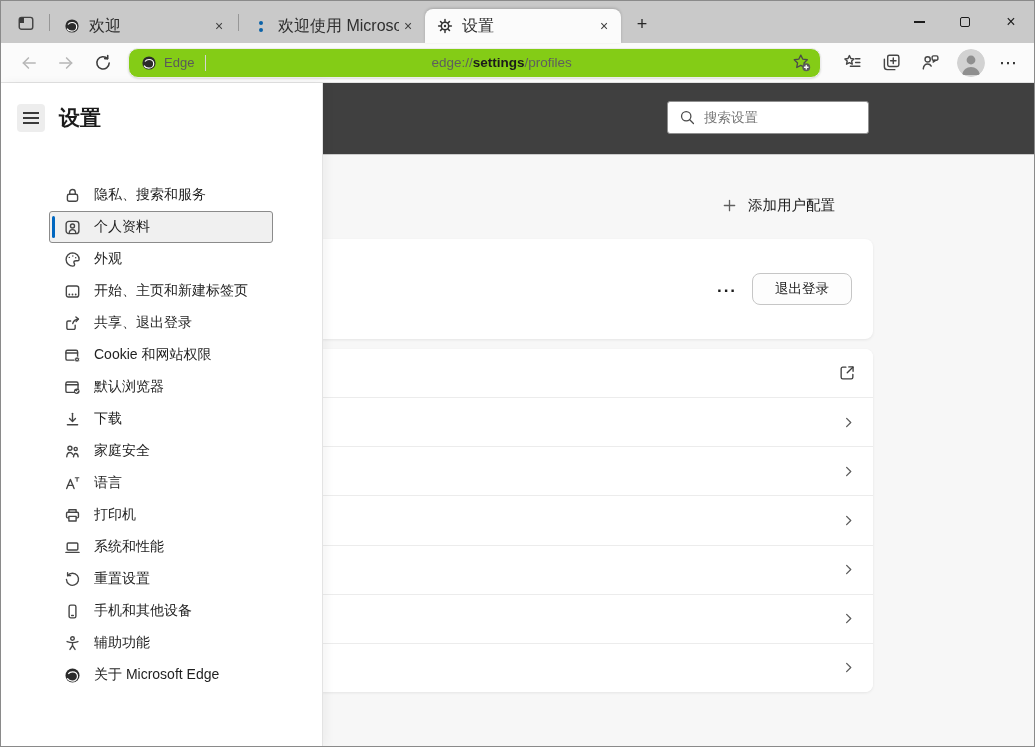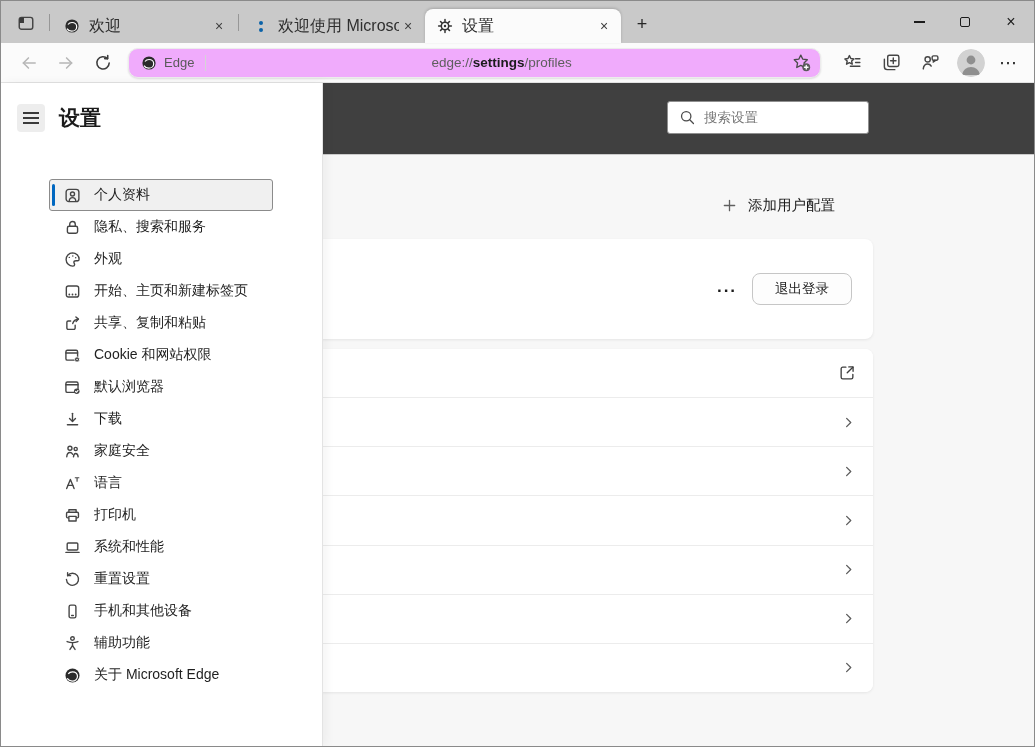--- a/index.html
+++ b/index.html
@@ -26,21 +26,21 @@
   .dots-favicon::after{bottom:0;}
   .win-controls{position:absolute;top:0;right:0;height:42px;display:flex;}
   .win-btn{width:46px;height:100%;border:none;background:none;display:grid;place-items:center;}
   .min-glyph{width:11px;height:1.5px;background:#1b1b1b;}
   .max-glyph{width:10px;height:10px;border:1.4px solid #1b1b1b;border-radius:2px;}
   .close-glyph{font-size:16px;color:#1b1b1b;line-height:1;}
 
   
   .toolbar{height:40px;background:#fbfbfb;border-bottom:1px solid #e2e2e2;display:flex;align-items:center;padding:0 8px;}
   .nav-btn{width:34px;height:32px;margin-left:3px;border:none;background:none;border-radius:4px;display:grid;place-items:center;flex:none;}
-  .addr{flex:1;height:30px;margin:0 10px 0 8px;background:#f0abfc;border:1px solid #ececec;border-radius:10px;box-shadow:0 1px 2px rgba(0,0,0,.12);display:flex;align-items:center;padding:0 4px 0 12px;min-width:0;}
+  .addr{flex:1;height:30px;margin:0 10px 0 8px;background:#84cc16;border:1px solid #ececec;border-radius:10px;box-shadow:0 1px 2px rgba(0,0,0,.12);display:flex;align-items:center;padding:0 4px 0 12px;min-width:0;}
   .edge-badge{display:flex;align-items:center;gap:7px;flex:none;}
   .edge-badge .bt{font-size:13px;color:#5a5a5a;}
   .addr-sep{width:1px;height:16px;background:#d5d5d5;margin:0 11px;flex:none;}
   .url{font-size:13.5px;color:#5e5e5e;flex:1;white-space:nowrap;overflow:hidden;text-align:center;}
   .url .hl{color:#1b1b1b;font-weight:700;}
   .fav-add{margin-left:auto;width:30px;height:26px;border:none;background:none;display:grid;place-items:center;flex:none;}
   .tool-btn{width:36px;height:34px;margin-left:3px;border:none;background:none;border-radius:4px;display:grid;place-items:center;flex:none;}
   .avatar{width:28px;height:28px;border-radius:50%;overflow:hidden;flex:none;}
   .more-glyph{font-size:18px;color:#2b2b2b;line-height:1;}
 
@@ -280,34 +280,34 @@
 
     <div class="sidebar">
       <div class="side-header">
         <button class="hamburger">
             <span></span>
           </button>
         <span class="side-title">设置</span>
       </div>
 
       <ul class="side-nav">
+        <li class="nav-item">
+          <svg class="ic nico" viewBox="0 0 16 16">
+              <rect x="3.2" y="6.8" width="9.6" height="6.6" rx="1.6"></rect>
+              <path d="M5.4 6.8V4.9a2.6 2.6 0 0 1 5.2 0v1.9"></path>
+            </svg>
+          <span class="nlabel">隐私、搜索和服务</span>
+        </li>
         <li class="nav-item selected">
           <svg class="ic nico" viewBox="0 0 16 16">
               <rect x="2" y="2.2" width="12" height="11.6" rx="2.6"></rect>
               <circle cx="8" cy="6.6" r="1.9"></circle>
               <path d="M4.9 13.3c.2-2.2 1.5-3.3 3.1-3.3s2.9 1.1 3.1 3.3"></path>
             </svg>
           <span class="nlabel">个人资料</span>
-        </li>
-        <li class="nav-item">
-          <svg class="ic nico" viewBox="0 0 16 16">
-              <rect x="3.2" y="6.8" width="9.6" height="6.6" rx="1.6"></rect>
-              <path d="M5.4 6.8V4.9a2.6 2.6 0 0 1 5.2 0v1.9"></path>
-            </svg>
-          <span class="nlabel">隐私、搜索和服务</span>
         </li>
         <li class="nav-item">
           <svg class="ic nico" viewBox="0 0 16 16">
               <path d="M8 1.8a6.2 6.2 0 1 0 .4 12.4c1.1 0 1.6-.7 1.6-1.5 0-.9-.7-1.3-.7-2 0-.9.8-1.5 2-1.5h1.5c.9 0 1.4-.6 1.4-1.5C14.2 4.4 11.4 1.8 8 1.8z"></path>
               <circle cx="5" cy="6" r=".7" fill="#454545" stroke="none"></circle>
               <circle cx="8.3" cy="4.6" r=".7" fill="#454545" stroke="none"></circle>
               <circle cx="11" cy="6.3" r=".7" fill="#454545" stroke="none"></circle>
             </svg>
           <span class="nlabel">外观</span>
         </li>
@@ -317,21 +317,21 @@
               <path d="M5 10.8h.01M8 10.8h.01M11 10.8h.01" stroke-width="1.7"></path>
             </svg>
           <span class="nlabel">开始、主页和新建标签页</span>
         </li>
         <li class="nav-item">
           <svg class="ic nico" viewBox="0 0 16 16">
               <path d="M10.5 9.6v2.7a1.2 1.2 0 0 1-1.2 1.2H3.9a1.2 1.2 0 0 1-1.2-1.2V6.9a1.2 1.2 0 0 1 1.2-1.2h2.4"></path>
               <path d="M8.2 8c.8-2.5 2.5-3.8 5.2-4"></path>
               <path d="M11.2 1.8l2.4 2.1-2.2 2.3"></path>
             </svg>
-          <span class="nlabel">共享、复制和粘贴</span>
+          <span class="nlabel">共享、退出登录</span>
         </li>
         <li class="nav-item">
           <svg class="ic nico" viewBox="0 0 16 16">
               <rect x="1.8" y="3" width="11" height="9.4" rx="1.4"></rect>
               <path d="M1.8 5.6h11"></path>
               <circle cx="12.3" cy="11.7" r="2.4" fill="#454545" stroke="#fff" stroke-width=".7"></circle>
               <circle cx="12.3" cy="11.7" r=".7" fill="#fff" stroke="none"></circle>
             </svg>
           <span class="nlabel">Cookie 和网站权限</span>
         </li>

